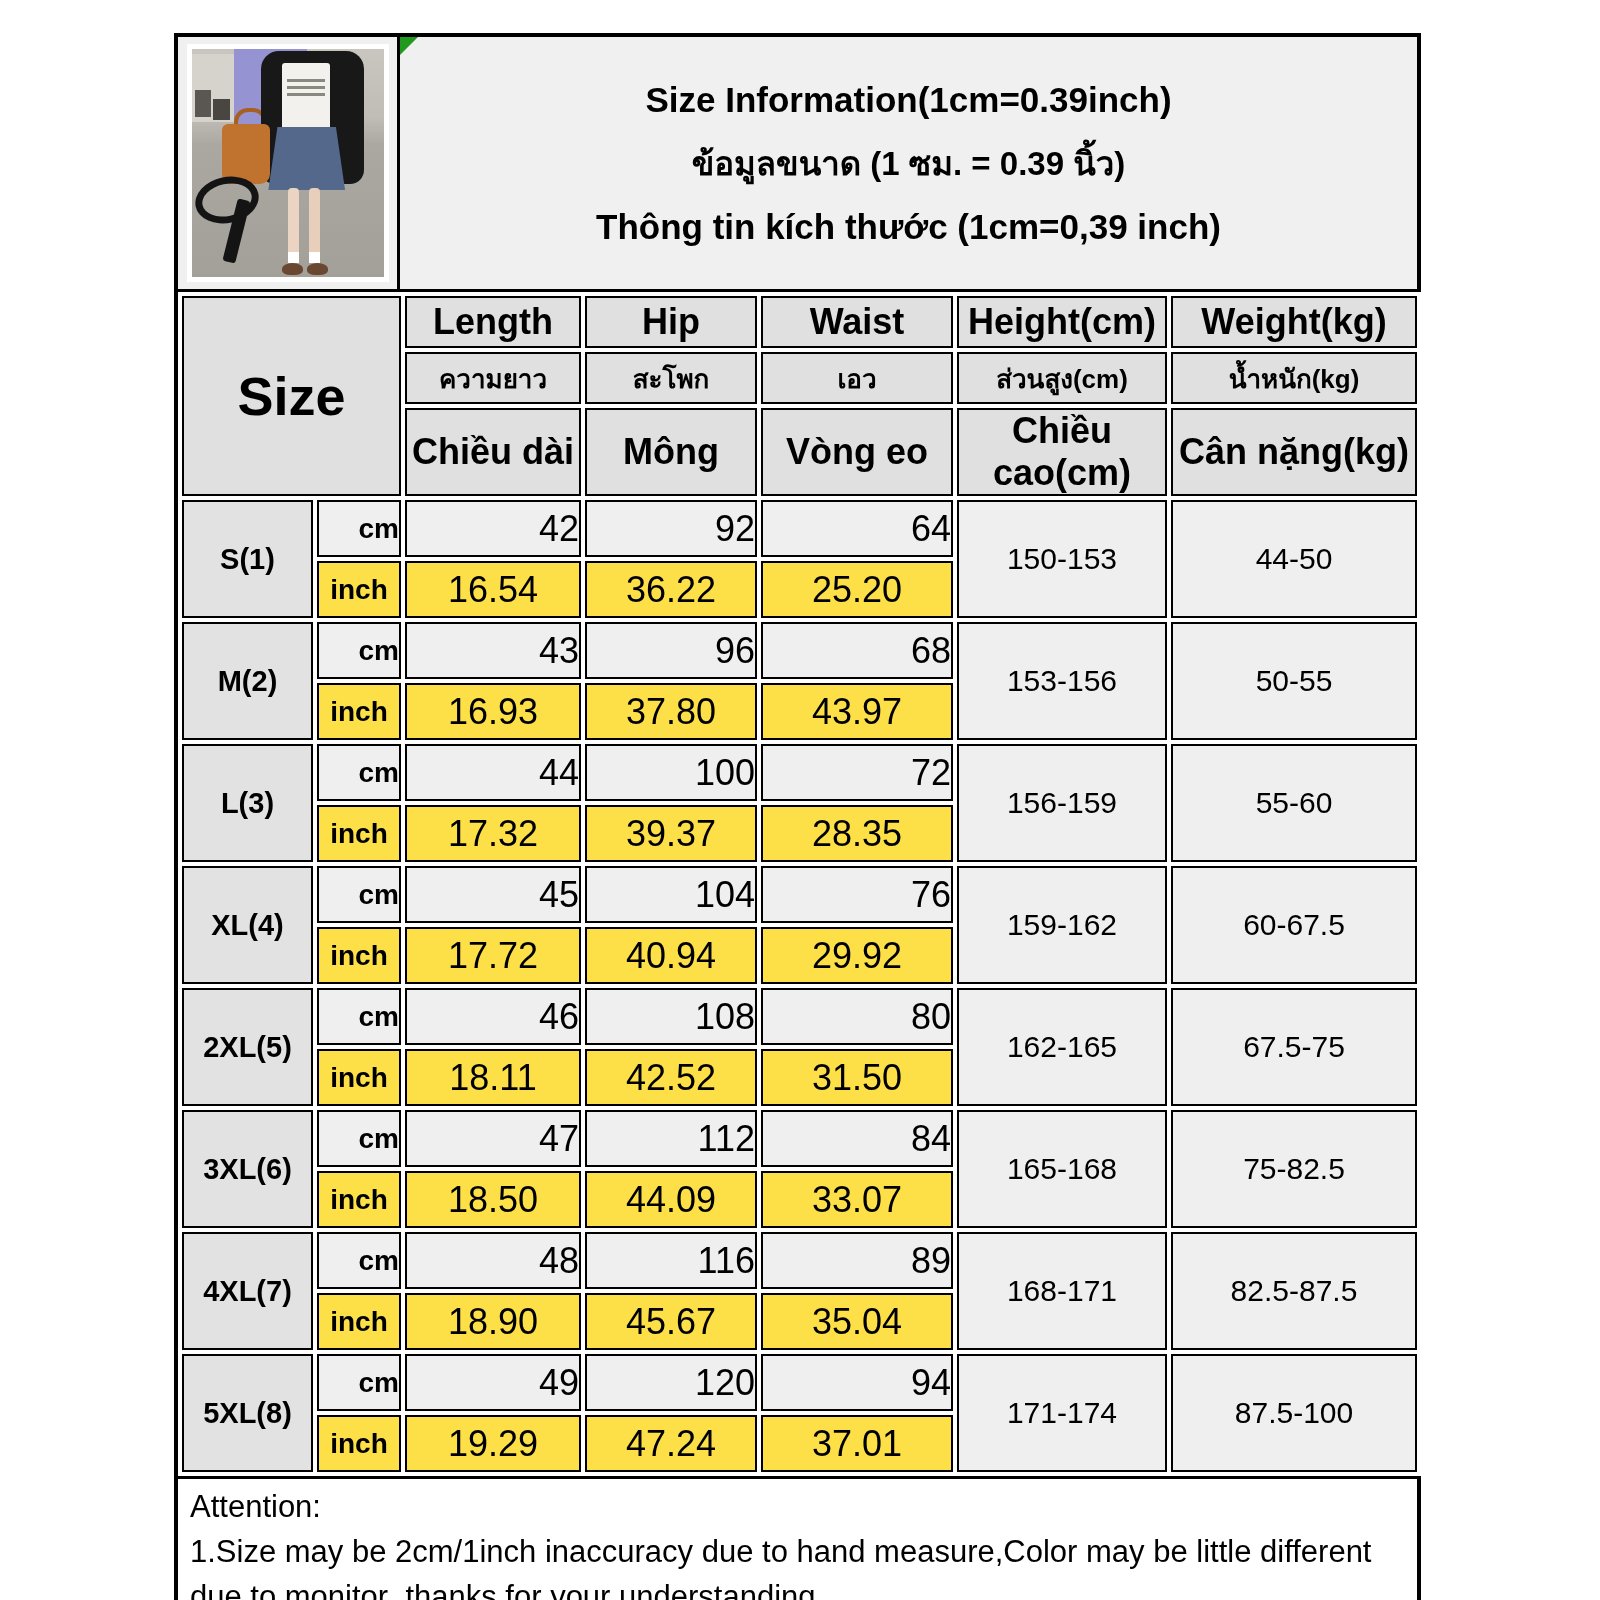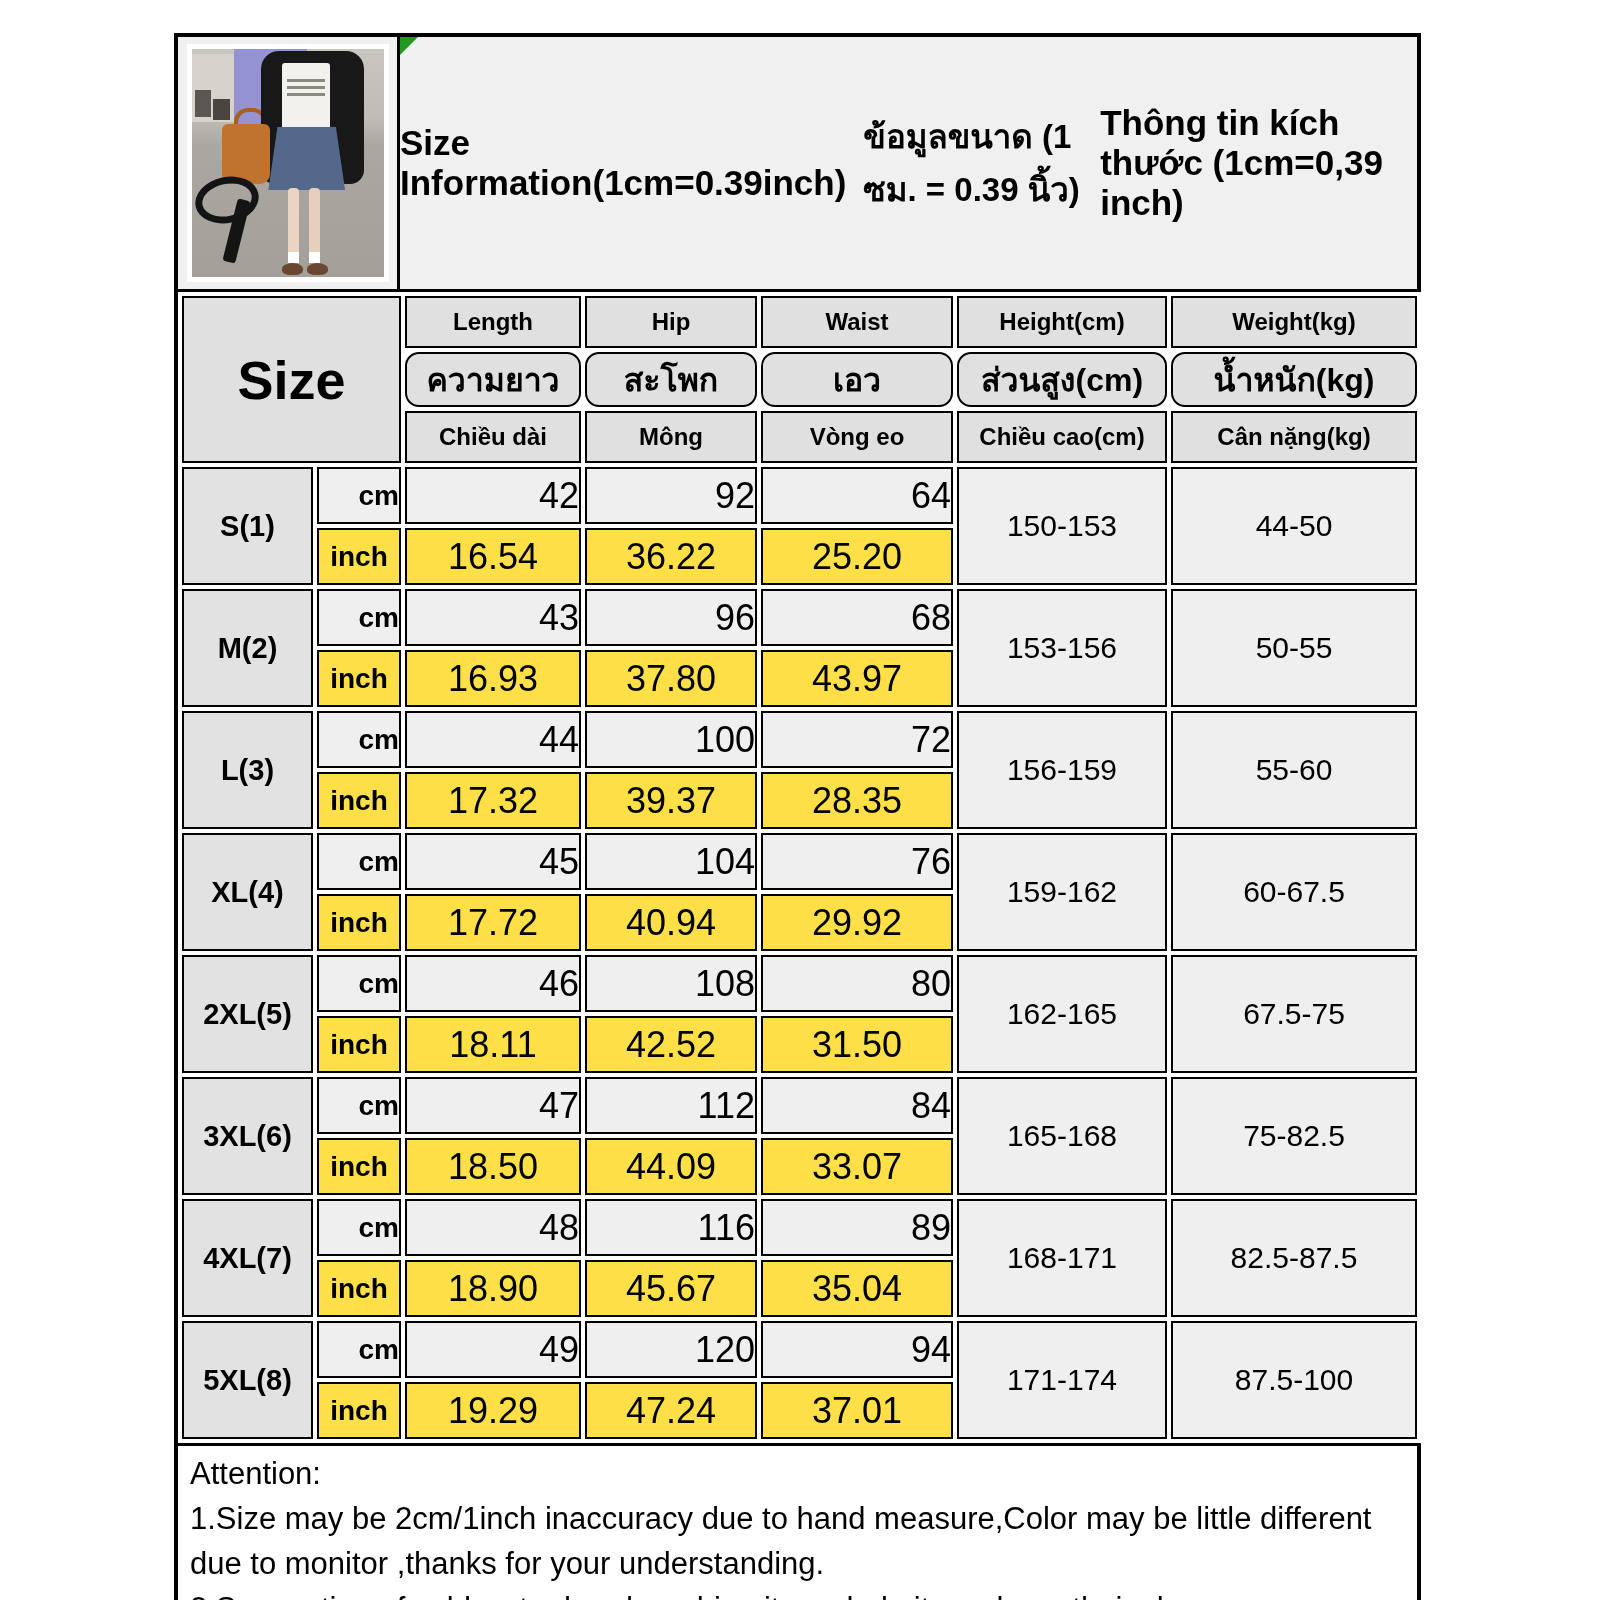--- a/index.html
+++ b/index.html
@@ -54,21 +54,21 @@
   .photo .shoe-l { position: absolute; left: 47%; top: 94%; width: 11%; height: 5%; background: #6a4730; border-radius: 50% 50% 40% 40%; }
   .photo .shoe-r { position: absolute; left: 60%; top: 94%; width: 11%; height: 5%; background: #6a4730; border-radius: 50% 50% 40% 40%; }
   .photo .bag    { position: absolute; left: 16%; top: 33%; width: 25%; height: 26%; background: #c0722f; border-radius: 6px 6px 10px 10px; }
   .photo .bag-handle { position: absolute; left: 22%; top: 26%; width: 13%; height: 10%; border: 4px solid #a85f22; border-bottom: none; border-radius: 14px 14px 0 0; }
   .photo .chair-back { position: absolute; left: 2%; top: 56%; width: 26%; height: 14%; border: 7px solid #141414; border-radius: 50%; background: transparent; transform: rotate(-12deg); }
   .photo .chair-leg  { position: absolute; left: 20%; top: 66%; width: 7%; height: 28%; background: #141414; transform: rotate(14deg); border-radius: 3px; }
   .title-cell {
     flex: 1 1 auto;
     background: #f0f0f0;
     position: relative;
-    display: flex; justify-content: center; align-items: center;
+    display: flex; flex-direction: column; justify-content: center; align-items: center;
     gap: 17px;
   }
   .corner-tri {
     position: absolute; top: 0; left: 0;
     width: 0; height: 0;
     border-top: 18px solid #1f9a1f;
     border-right: 18px solid transparent;
   }
   .title-en, .title-vi { font-size: 35px; font-weight: bold; }
   .title-th { font-size: 33px; font-weight: bold; }
@@ -81,22 +81,22 @@
     table-layout: fixed;
     background: #fff;
   }
   table.size-table td {
     border: 2px solid #000;
     text-align: center;
     vertical-align: middle;
     overflow: hidden;
     padding: 0;
   }
-  td.hdr       { background: #e0e0e0; font-weight: bold; font-size: 24px; height: 48px; }
-  td.hdr-th    { font-size: 32px; border-radius: 14px; }
+  td.hdr       { background: #e0e0e0; font-weight: bold; font-size: 36px; height: 48px; }
+  td.hdr-th    { font-size: 26px; }
   td.size-big  { background: #e0e0e0; font-weight: bold; font-size: 54px; }
   td.size-label{ background: #e2e2e2; font-weight: bold; font-size: 29px; margin-top: 45px; }
   td.unit      { font-weight: bold; font-size: 28px; }
   td.val       { font-size: 36px; font-weight: normal; margin-top: 28px; }
   td.range     { background: #efefef; font-size: 30px; font-weight: normal; }
   tr.row-cm td.unit, tr.row-cm td.val { background: #efefef; height: 53px; text-align: right; }
   tr.row-inch td.unit, tr.row-inch td.val { background: #fde047; height: 53px; }
 
   
   .attention {

